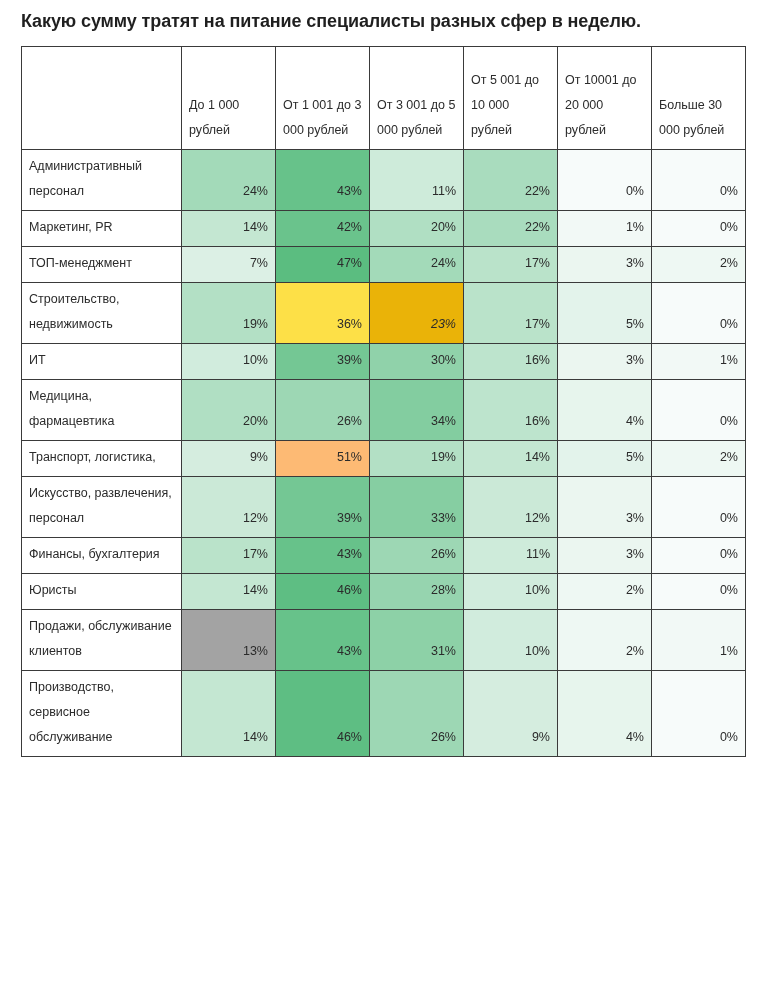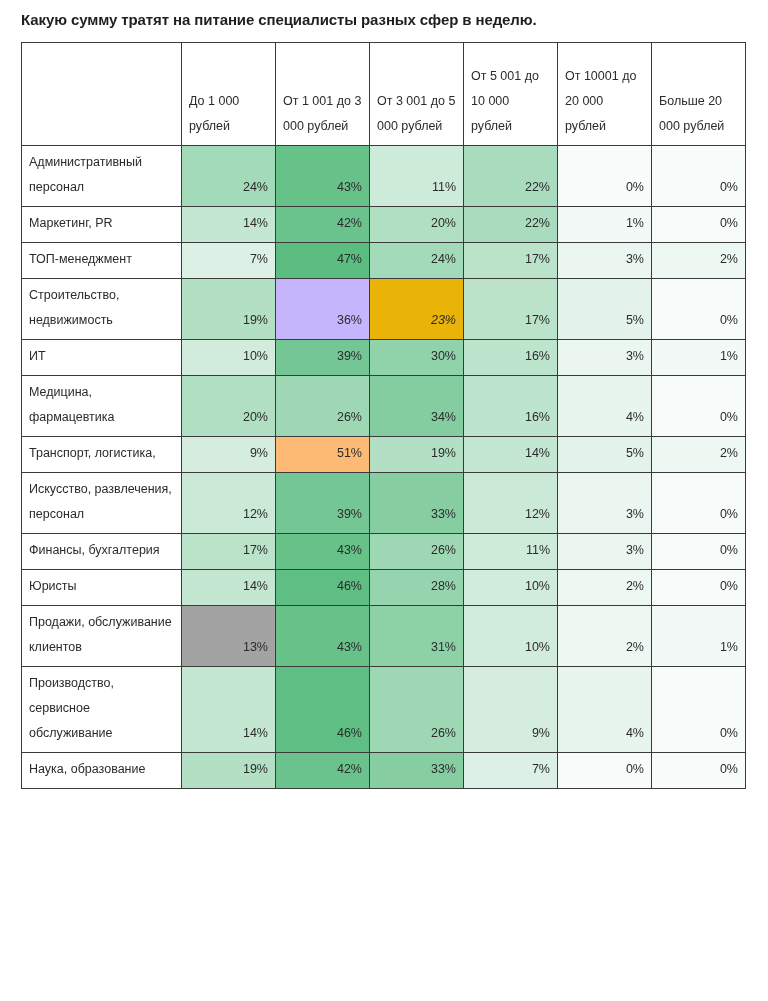--- a/index.html
+++ b/index.html
@@ -9,21 +9,21 @@
     background: #ffffff;
   }
   body {
     width: 768px;
     height: 1001px;
     font-family: "Liberation Sans", "DejaVu Sans", sans-serif;
     color: #2b2b2b;
     overflow: hidden;
   }
   #page-title {
-    font-size: 15px;
+    font-size: 18px;
     font-weight: bold;
     color: #1f1f1f;
     letter-spacing: -0.1px;
     padding: 11px 12px 0 21px;
     line-height: 1.2;
     white-space: nowrap;
   }
   #table-wrap {
     padding: 13px 0 0 21px;
   }
@@ -85,21 +85,21 @@
         <col class="c-val">
     </colgroup>
     <thead>
       <tr>
         <th class="corner-cell"></th>
         <th class="col-header">До 1 000 рублей</th>
         <th class="col-header">От 1 001 до 3 000 рублей</th>
         <th class="col-header">От 3 001 до 5 000 рублей</th>
         <th class="col-header">От 5 001 до 10 000 рублей</th>
         <th class="col-header">От 10001 до 20 000 рублей</th>
-        <th class="col-header">Больше 20 000 рублей</th>
+        <th class="col-header">Больше 30 000 рублей</th>
       </tr>
     </thead>
     <tbody id="heatmap-body">
         <tr>
           <td class="row-label">Административный персонал</td>
           <td class="value-cell" style="background: rgb(163, 218, 185);">24%</td>
           <td class="value-cell" style="background: rgb(103, 194, 138);">43%</td>
           <td class="value-cell" style="background: rgb(206, 235, 218);">11%</td>
           <td class="value-cell" style="background: rgb(169, 220, 190);">22%</td>
           <td class="value-cell" style="background: rgb(247, 251, 250);">0%</td>
@@ -119,21 +119,21 @@
           <td class="value-cell" style="background: rgb(220, 240, 229);">7%</td>
           <td class="value-cell" style="background: rgb(91, 189, 128); margin-top: 35px;">47%</td>
           <td class="value-cell" style="background: rgb(163, 218, 185);">24%</td>
           <td class="value-cell" style="background: rgb(186, 227, 202);">17%</td>
           <td class="value-cell" style="background: rgb(235, 246, 240);">3%</td>
           <td class="value-cell" style="background: rgb(238, 248, 243);">2%</td>
         </tr>
         <tr>
           <td class="row-label">Строительство, недвижимость</td>
           <td class="value-cell" style="background: rgb(179, 224, 197);">19%</td>
-          <td class="value-cell" style="background: #c4b5fd;">36%</td>
+          <td class="value-cell" style="background: #fde047;">36%</td>
           <td class="value-cell" style="background: #eab308; font-style: italic;">23%</td>
           <td class="value-cell" style="background: rgb(186, 227, 202);">17%</td>
           <td class="value-cell" style="background: rgb(227, 243, 235);">5%</td>
           <td class="value-cell" style="background: rgb(247, 251, 250);">0%</td>
         </tr>
         <tr>
           <td class="row-label">ИТ</td>
           <td class="value-cell" style="background: rgb(209, 236, 221);">10%</td>
           <td class="value-cell" style="background: rgb(116, 199, 148);">39%</td>
           <td class="value-cell" style="background: rgb(144, 210, 170);">30%</td>
@@ -197,24 +197,15 @@
         </tr>
         <tr>
           <td class="row-label">Производство, сервисное обслуживание</td>
           <td class="value-cell" style="background: rgb(196, 231, 210);">14%</td>
           <td class="value-cell" style="background: rgb(94, 190, 131);">46%</td>
           <td class="value-cell" style="background: rgb(157, 215, 180);">26%</td>
           <td class="value-cell" style="background: rgb(213, 237, 223);">9%</td>
           <td class="value-cell" style="background: rgb(231, 245, 237);">4%</td>
           <td class="value-cell" style="background: rgb(247, 251, 250);">0%</td>
         </tr>
-        <tr>
-          <td class="row-label">Наука, образование</td>
-          <td class="value-cell" style="background: rgb(179, 224, 197);">19%</td>
-          <td class="value-cell" style="background: rgb(106, 195, 140);">42%</td>
-          <td class="value-cell" style="background: rgb(134, 206, 162);">33%</td>
-          <td class="value-cell" style="background: rgb(220, 240, 229);">7%</td>
-          <td class="value-cell" style="background: rgb(247, 251, 250);">0%</td>
-          <td class="value-cell" style="background: rgb(247, 251, 250);">0%</td>
-        </tr>
       </tbody>
   </table>
 </div>
 
 </body></html>

